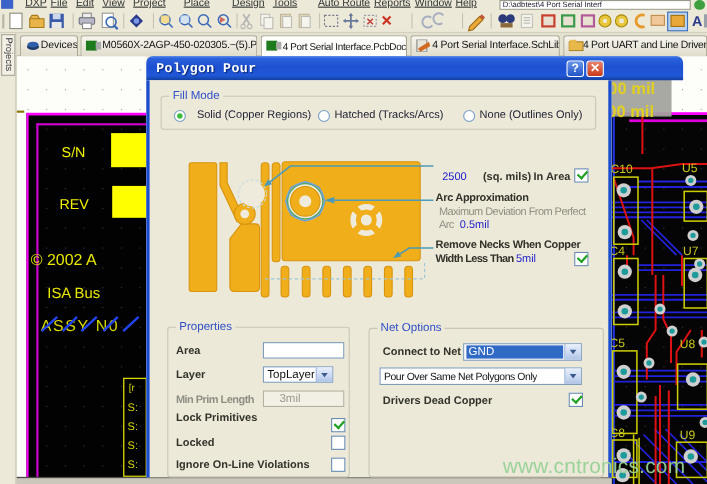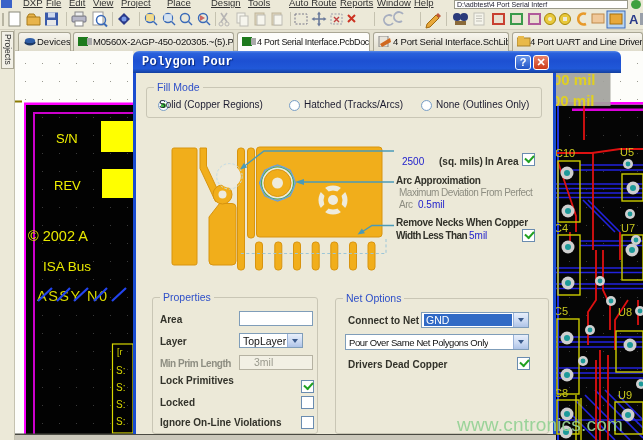--- a/index.html
+++ b/index.html
@@ -322,21 +322,21 @@
  <div id="dlgtitle">
       <b>Polygon Pour</b>
       <div class="tbtn" id="btnq">?</div>
       <div class="tbtn" id="btnx">✕</div>
     </div>
  <div id="dlgbody">
 
   <div class="grp" style="left:10px;top:14px;width:396px;height:31px;">
    <div class="grplbl">Fill Mode</div>
    <div class="radio sel" style="left:11px;top:12px;"></div>
-        <div class="rlbl" style="left:12px;top:11px;">Solid (Copper Regions)</div>
+        <div class="rlbl" style="left:32px;top:11px;">Solid (Copper Regions)</div>
    <div class="radio" style="left:142px;top:12px;"></div>
         <div class="rlbl" style="left:157px;top:11px;">Hatched (Tracks/Arcs)</div>
    <div class="radio" style="left:274px;top:12px;"></div>
         <div class="rlbl" style="left:289px;top:11px;">None (Outlines Only)</div>
   </div>
 
   <svg class="abs" style="left:0px;top:52px;" width="423" height="230" viewBox="136 125 423 230" id="illus">
    <g fill="#f1ae1b" stroke="#d8940f" stroke-width="1">
     <rect x="172" y="148" width="25" height="117" rx="2"></rect>
     <path d="M200,148 L206.5,148 L206.5,166 L221,197 L215.5,201.5 L200,168.5 Z"></path>

